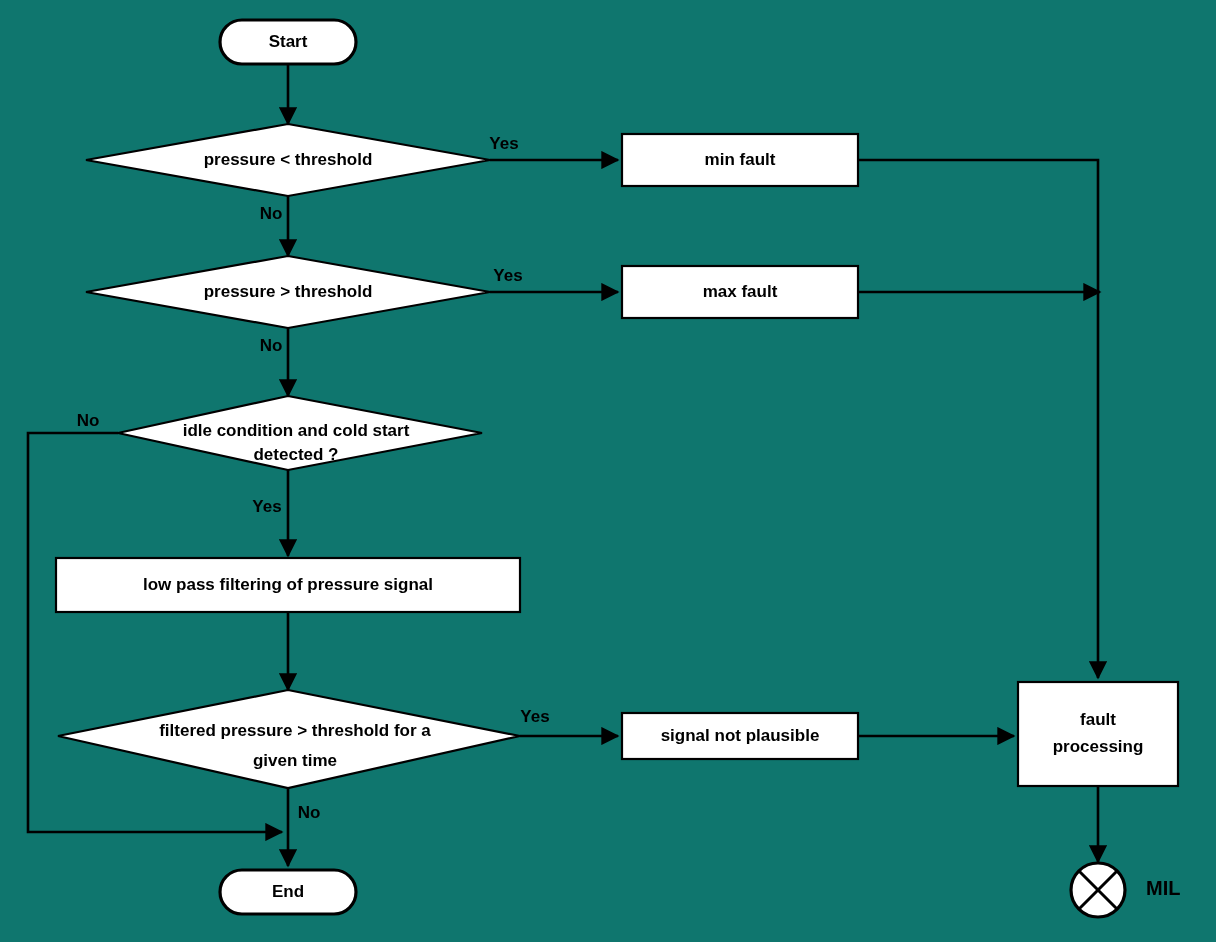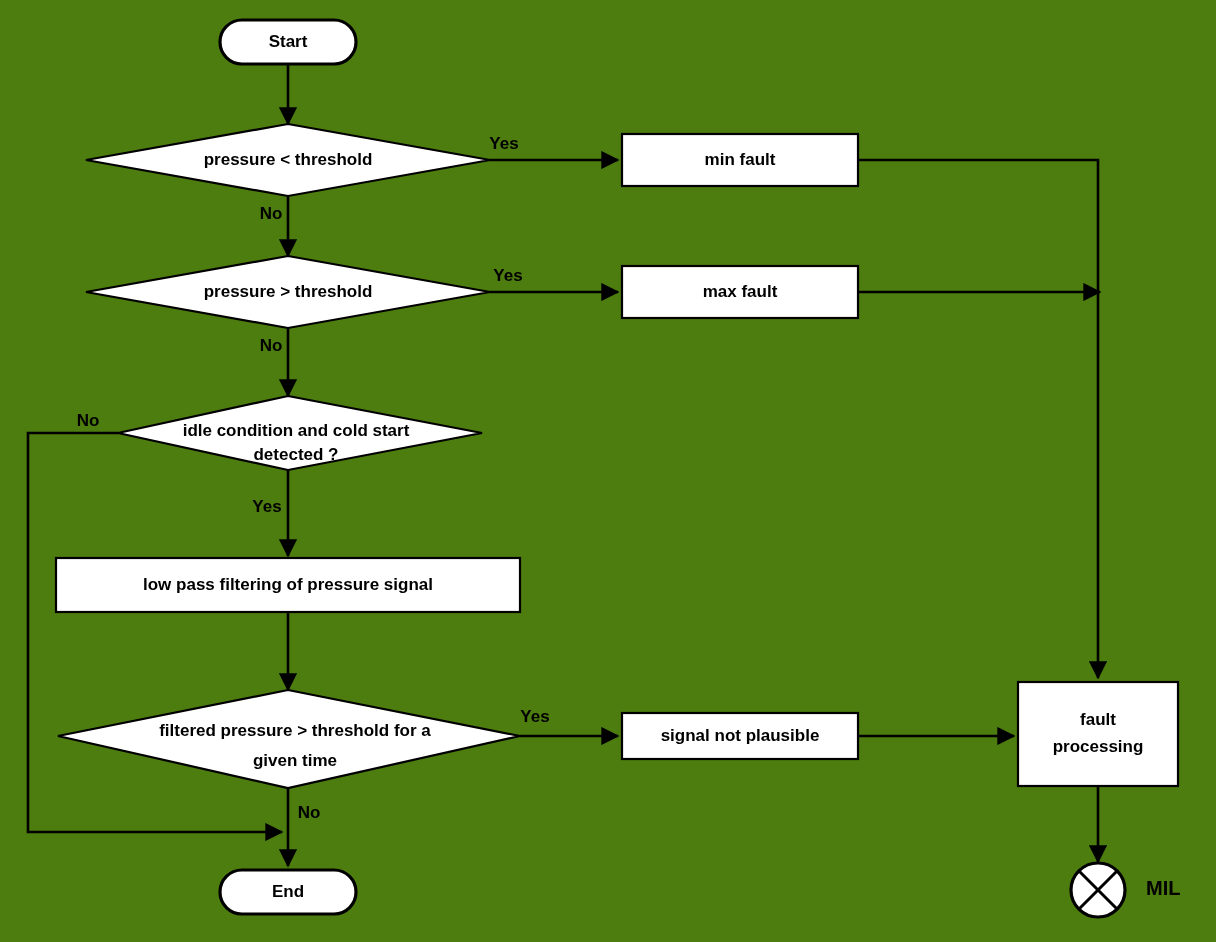--- a/index.html
+++ b/index.html
@@ -4,21 +4,21 @@
 <style>
   html, body {
     margin: 0;
     padding: 0;
     background: #ffffff;
   }
   #flowchart-root {
     position: relative;
     width: 1216px;
     height: 942px;
-    background: #4d7c0f;
+    background: #0f766e;
     font-family: "Liberation Sans", sans-serif;
   }
   svg#flow-svg {
     display: block;
     width: 1216px;
     height: 942px;
   }
   .shape-stroke {
     fill: #ffffff;
     stroke: #000000;

